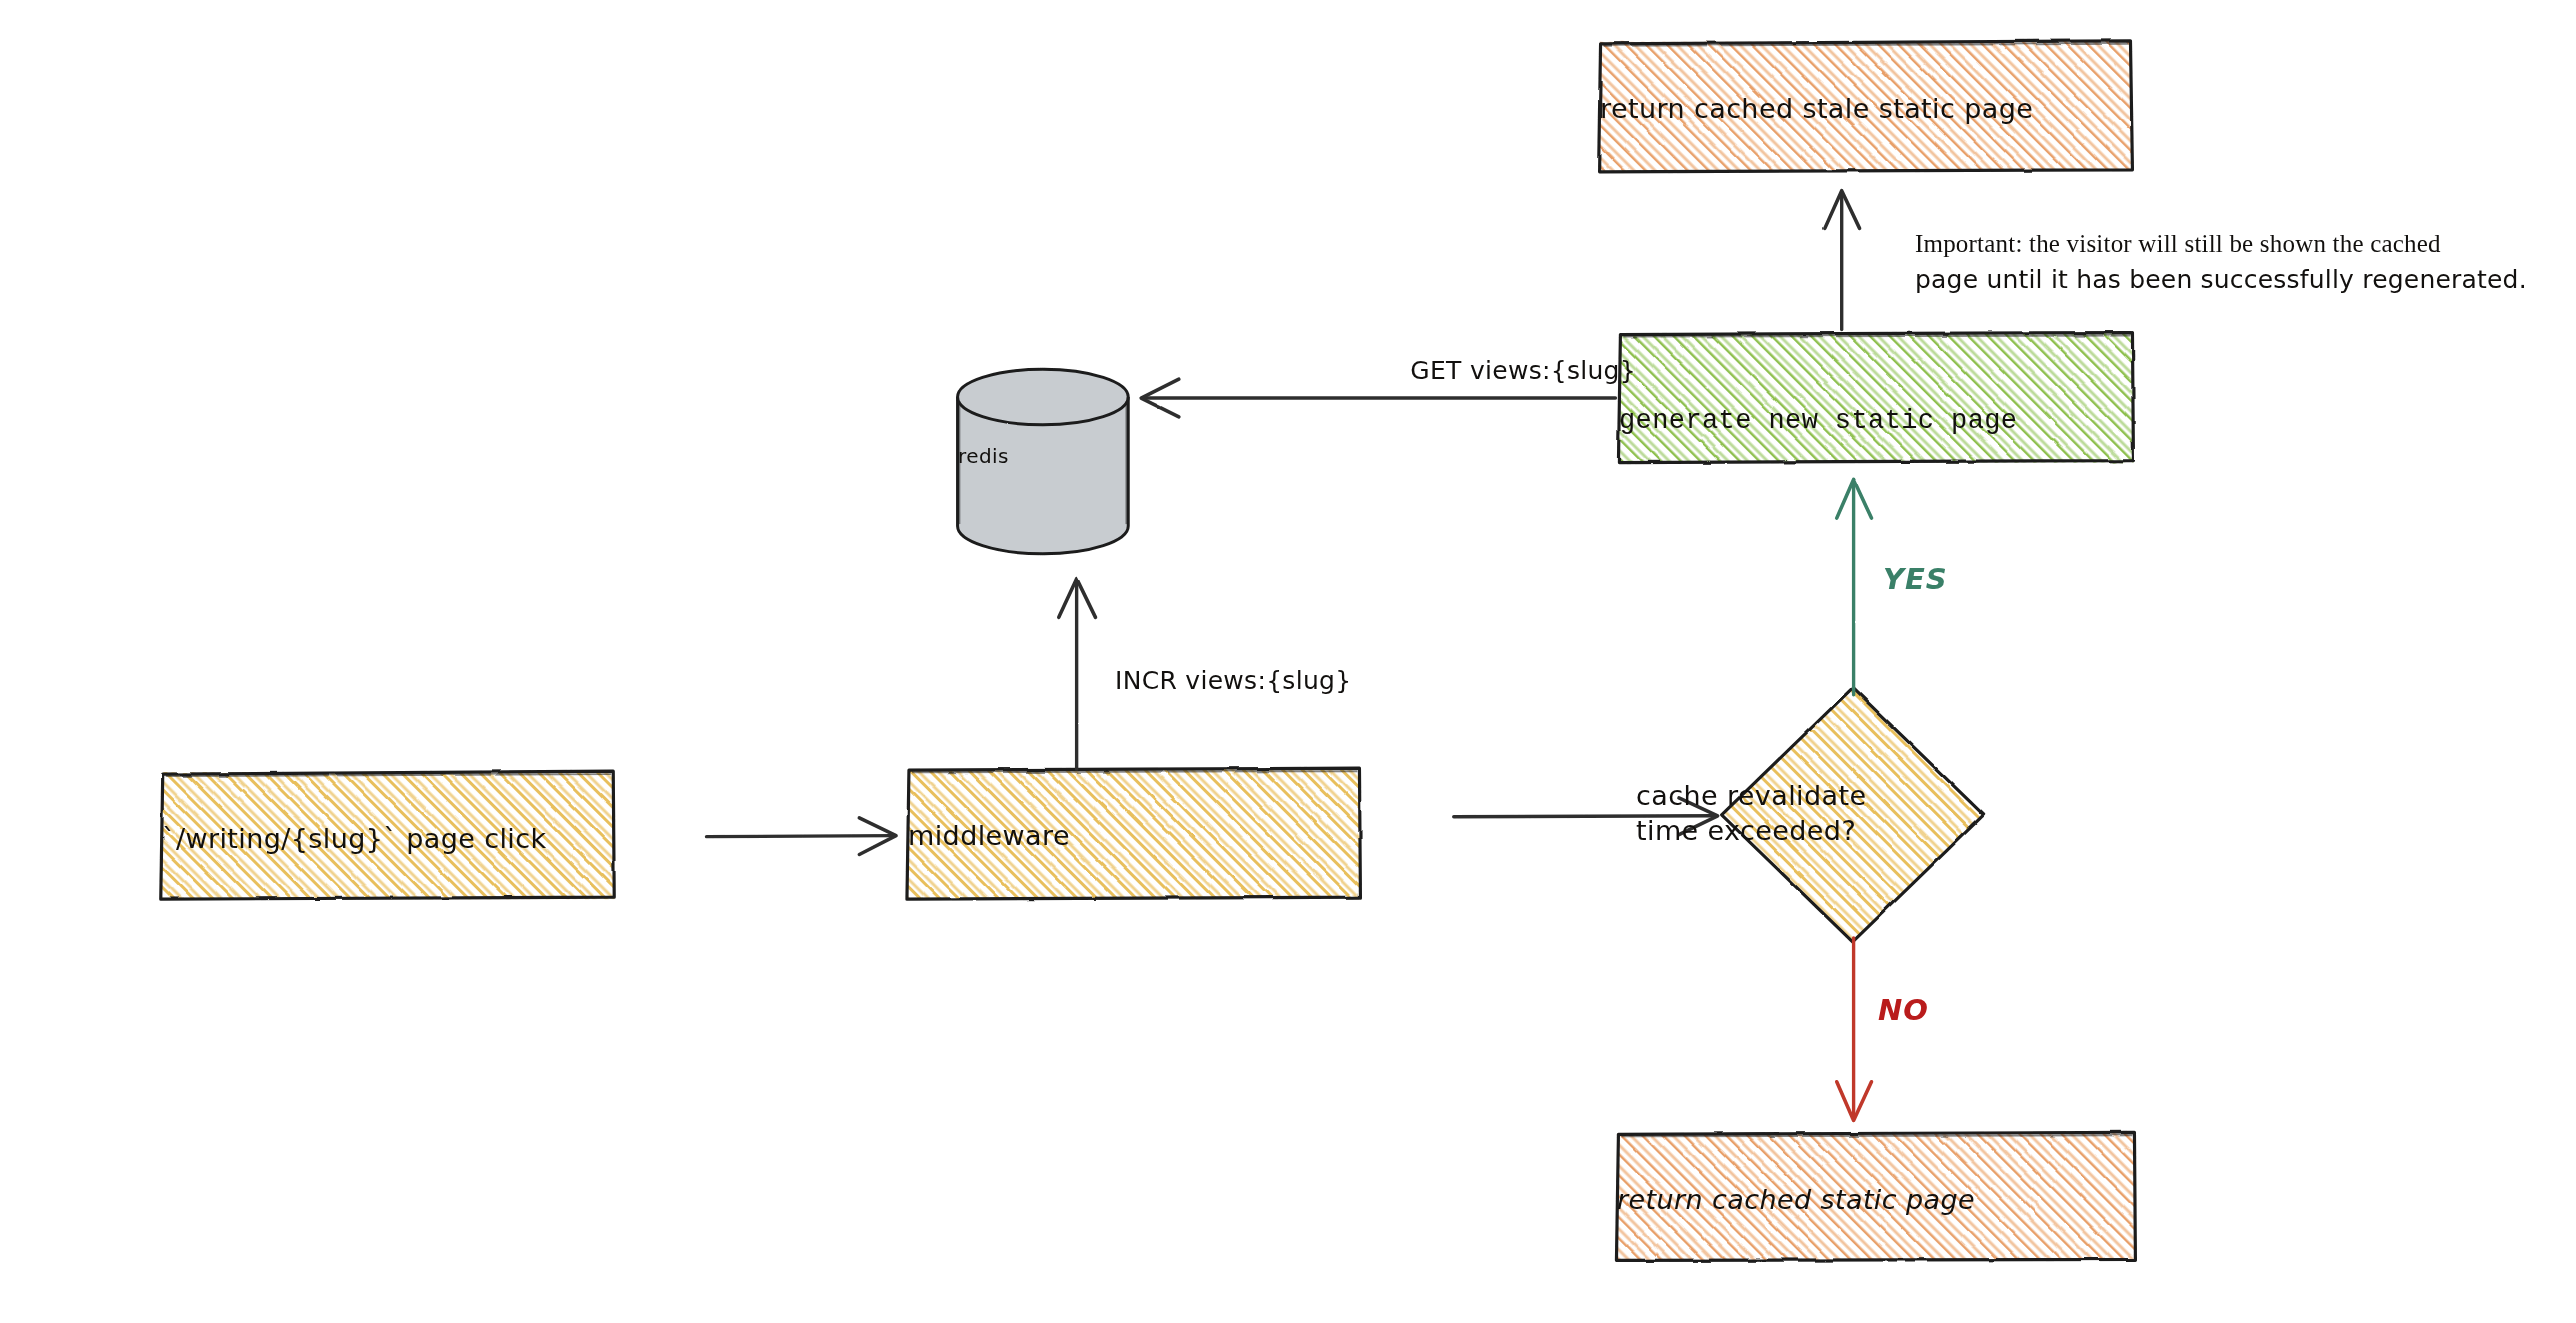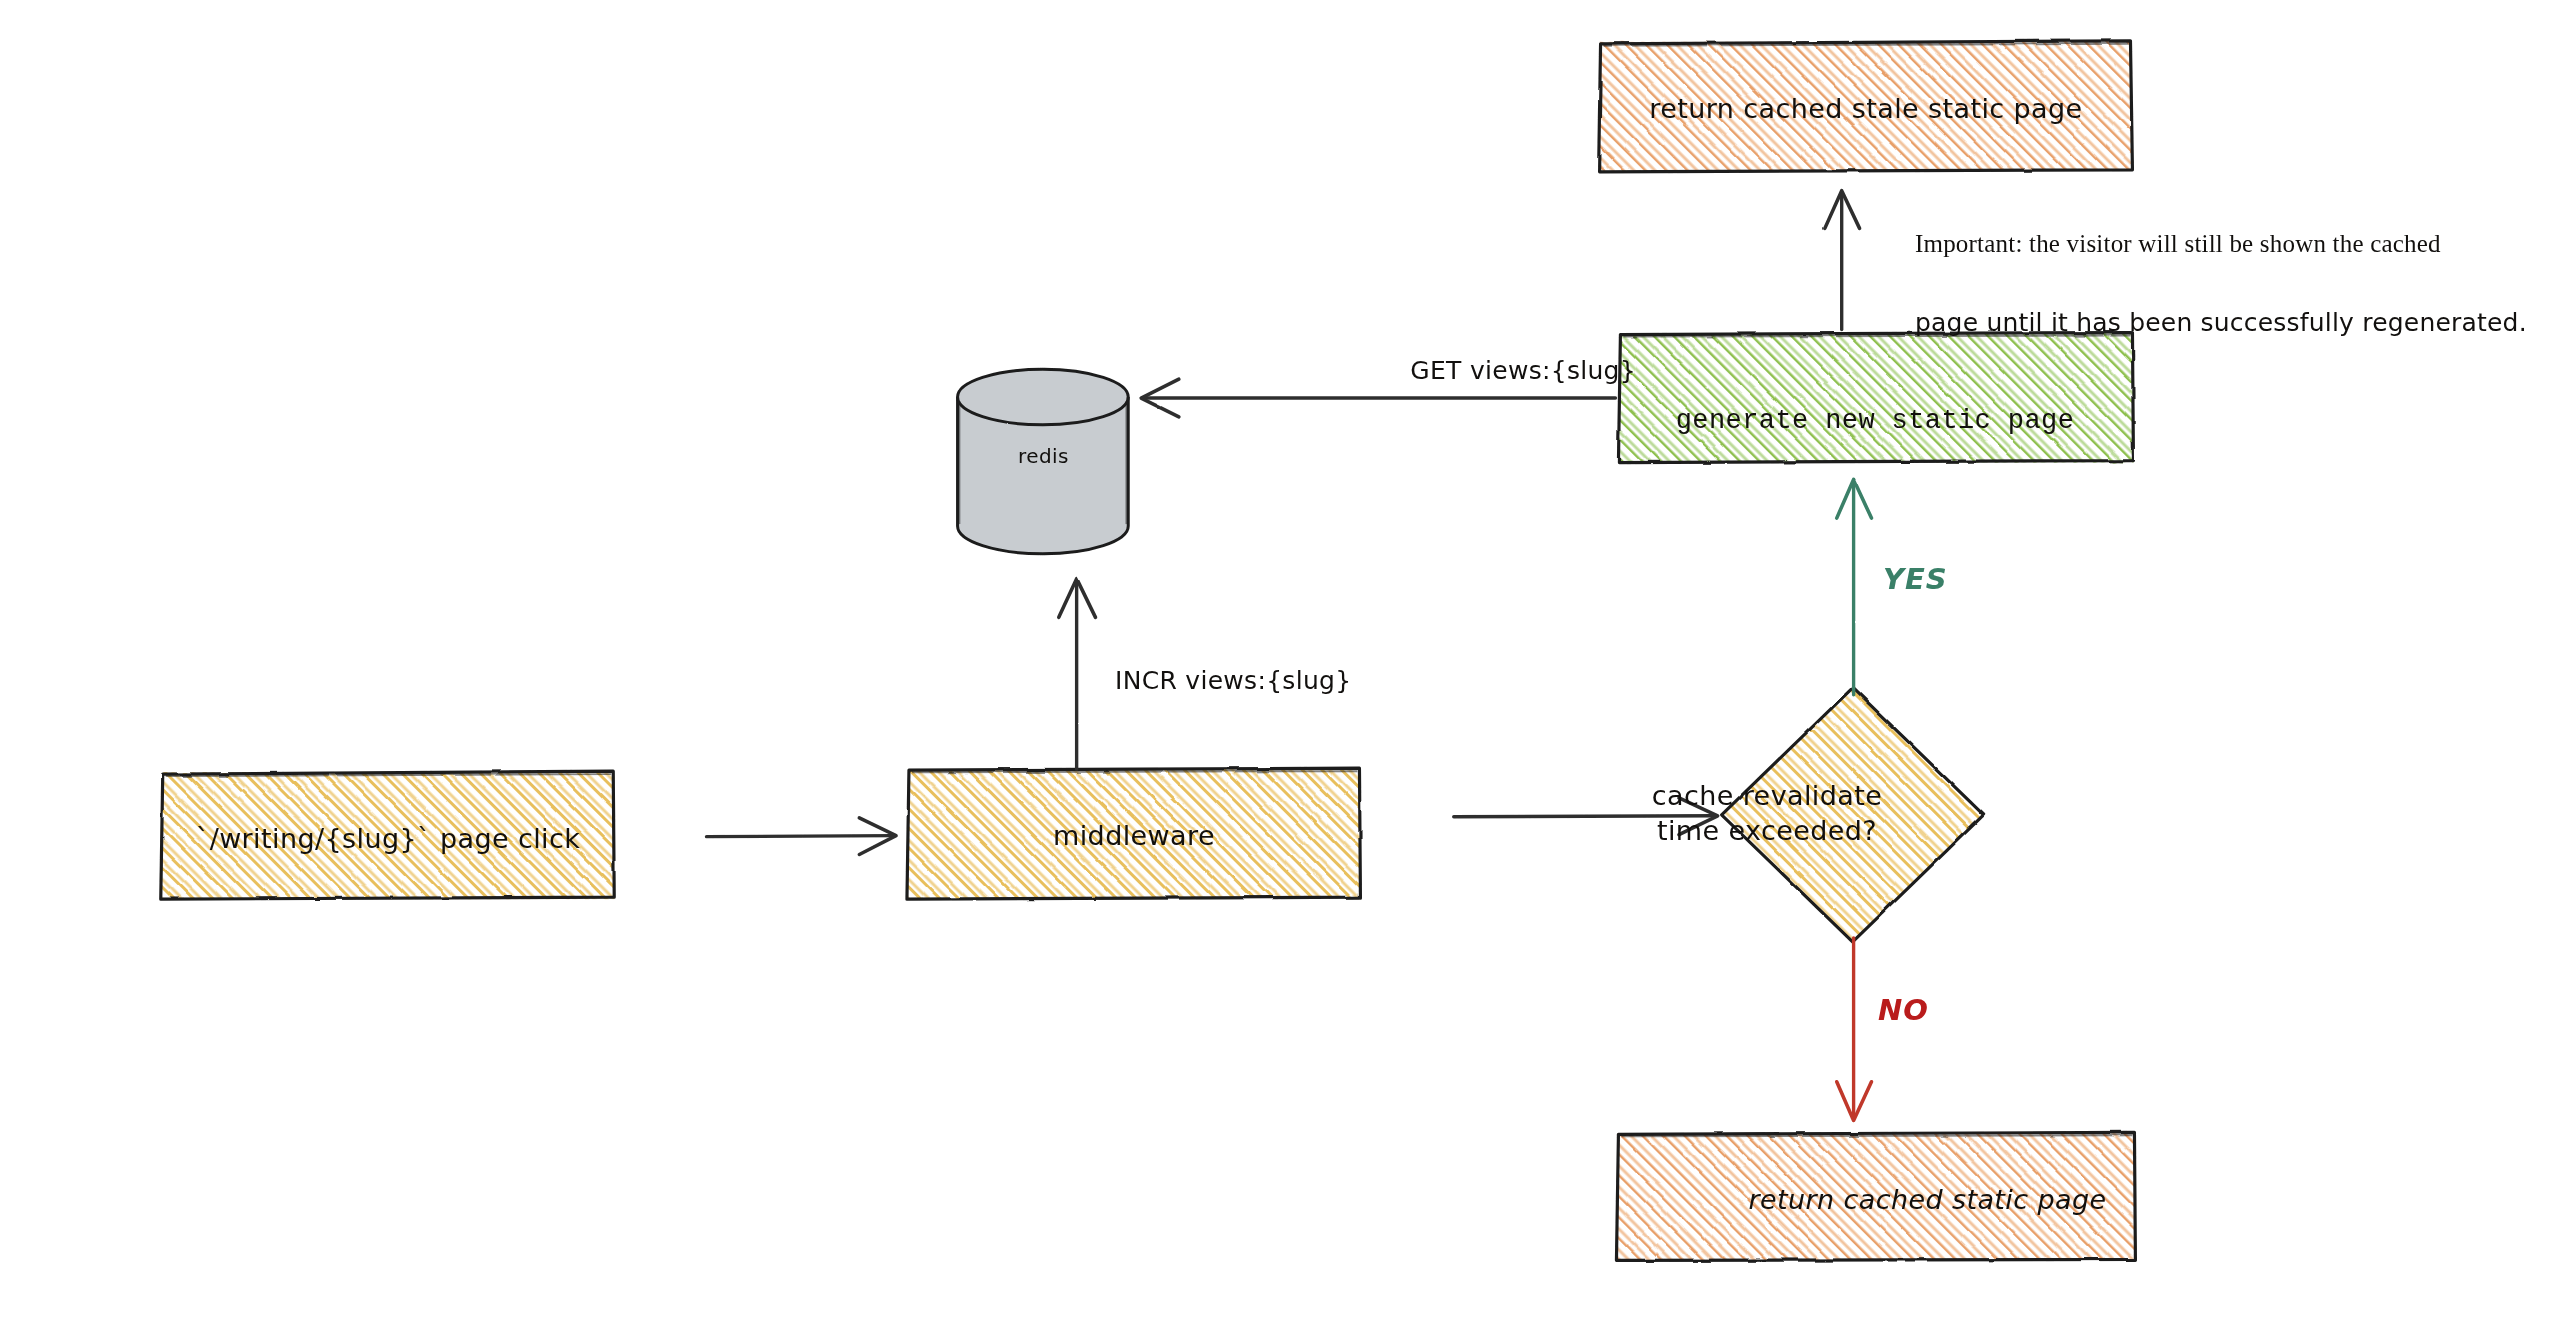--- a/index.html
+++ b/index.html
@@ -17,21 +17,21 @@
   #canvas {
     position: absolute;
     top: 0; left: 0;
     width: 2576px;
     height: 1324px;
   }
   .node-label, .edge-label, .note-text {
     position: absolute;
     font-family: "DejaVu Sans", sans-serif;
     color: #12100e;
-    text-align: center;
+    text-align: left;
     white-space: pre;
     pointer-events: none;
     line-height: 1.28;
   }
   .node-label {
     font-size: 27px;
     letter-spacing: 0.4px;
   }
   .edge-label {
     font-size: 25px;
@@ -178,14 +178,14 @@
 <div class="edge-label" style="left:1087px; top:665px; width:318px; text-align:left;margin-left:28px;">INCR views:{slug}</div>
 
 <div class="edge-label" style="left:1318px; top:355px; width:318px; text-align:right;">GET views:{slug}</div>
 
 <div class="edge-label yesno" style="left:1883px; top:561px; width:99px; text-align:left; color:#3a8068;">YES</div>
 
 <div class="edge-label yesno" style="left:1878px; top:992px; width:99px; text-align:left; color:#b91c1c;">NO</div>
 
 <div class="note-text" style="left:1915px; top:226px; width:635px;font-family:Liberation Serif, serif;">Important: the visitor will still be shown the cached</div>
 
-<div class="note-text" style="left:1915px; top:262px; width:635px;margin-top:43px;">page until it has been successfully regenerated.</div>
+<div class="note-text" style="left:1915px; top:262px; width:635px;">page until it has been successfully regenerated.</div>
 
 
 </body></html>

